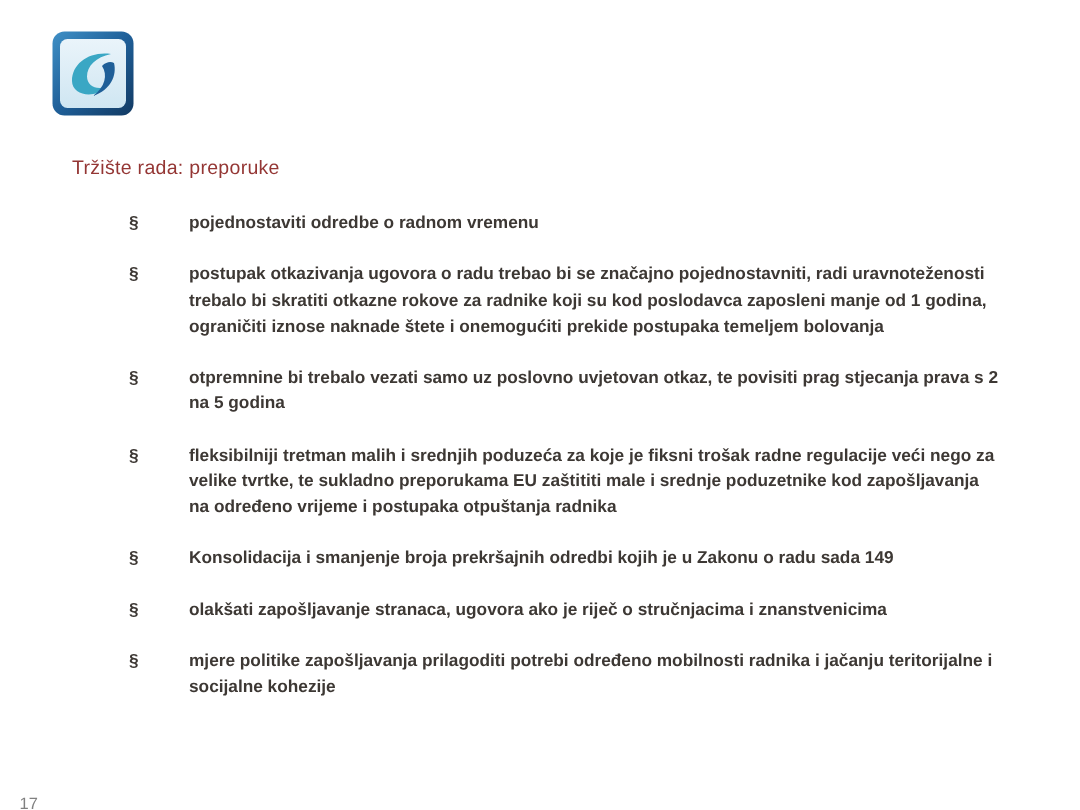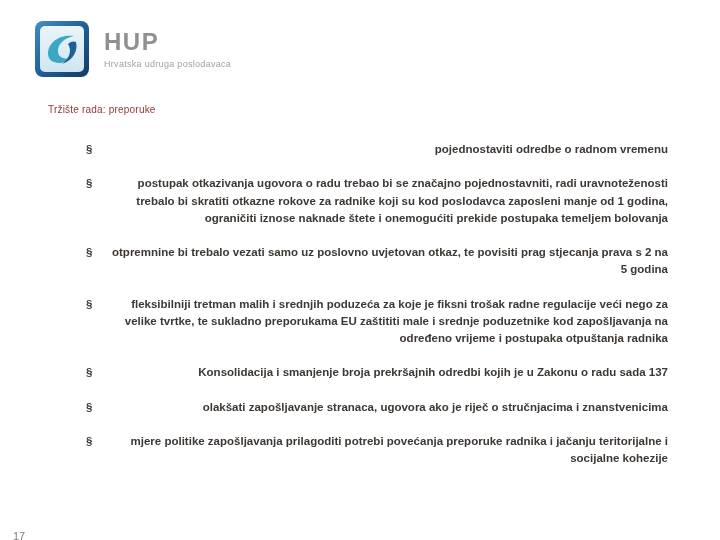--- a/index.html
+++ b/index.html
@@ -44,21 +44,21 @@
     color: #a0a1a3;
     margin-top: 5px;
     letter-spacing: 0.3px;
   }
 
   
   .slide-title {
     position: absolute;
     left: 48px;
     top: 104px;
-    font-size: 10px;
+    font-size: 13px;
     color: #943634;
     letter-spacing: 0.2px;
   }
 
   
   .bullets {
     position: absolute;
     left: 86px;
     top: 141px;
     width: 582px;
@@ -71,21 +71,22 @@
     font-size: 11.5px;
     font-weight: bold;
     line-height: 1.5;
   }
   .bullet-marker {
     flex: 0 0 20px;
     font-weight: bold;
   }
   .bullet-text {
     flex: 1;
-    text-align: right;
+    text-align: left;
+    margin-left: 20px;
   }
 
   
   .page-number {
     position: absolute;
     left: 13px;
     top: 506px;
     font-size: 11px;
     color: #808080;
     margin-top: 24px;
@@ -105,24 +106,20 @@
       <linearGradient id="innerGrad" x1="0" y1="0" x2="0" y2="1">
         <stop offset="0" stop-color="#eaf4fa"></stop>
         <stop offset="1" stop-color="#cfe6f2"></stop>
       </linearGradient>
     </defs>
     <rect x="1" y="1" width="54" height="56" rx="8" fill="url(#frameGrad)"></rect>
     <rect x="6" y="6" width="44" height="46" rx="5" fill="url(#innerGrad)"></rect>
     <path d="M14 34 C14 22, 26 14, 40 16 C30 18, 24 24, 24 31 C24 37, 30 40, 36 38 C30 46, 14 44, 14 34 Z" fill="#3aa7c4"></path>
     <path d="M42 22 C44 30, 40 40, 28 44 C36 38, 38 30, 34 24 C37 21, 40 21, 42 22 Z" fill="#1f5f98"></path>
   </svg>
-  <div class="logo-text-wrap">
-    <div class="logo-title">HUP</div>
-    <div class="logo-subtitle">Hrvatska udruga poslodavaca</div>
-  </div>
 </div>
 
 <div class="slide-title">Tržište rada: preporuke</div>
 
 <div class="bullets">
 
     <div class="bullet-item">
       <span class="bullet-marker">§</span>
       <span class="bullet-text">pojednostaviti odredbe o radnom vremenu</span>
     </div>
@@ -137,27 +134,27 @@
       <span class="bullet-text">otpremnine bi trebalo vezati samo uz poslovno uvjetovan otkaz, te povisiti prag stjecanja prava s 2 na 5 godina</span>
     </div>
 
     <div class="bullet-item">
       <span class="bullet-marker">§</span>
       <span class="bullet-text">fleksibilniji tretman malih i srednjih poduzeća za koje je fiksni trošak radne regulacije veći nego za velike tvrtke, te sukladno preporukama EU zaštititi male i srednje poduzetnike kod zapošljavanja na određeno vrijeme i postupaka otpuštanja radnika</span>
     </div>
 
     <div class="bullet-item">
       <span class="bullet-marker">§</span>
-      <span class="bullet-text">Konsolidacija i smanjenje broja prekršajnih odredbi kojih je u Zakonu o radu sada 137</span>
+      <span class="bullet-text">Konsolidacija i smanjenje broja prekršajnih odredbi kojih je u Zakonu o radu sada 149</span>
     </div>
 
     <div class="bullet-item">
       <span class="bullet-marker">§</span>
       <span class="bullet-text">olakšati zapošljavanje stranaca, ugovora ako je riječ o stručnjacima i znanstvenicima</span>
     </div>
 
     <div class="bullet-item">
       <span class="bullet-marker">§</span>
-      <span class="bullet-text">mjere politike zapošljavanja prilagoditi potrebi povećanja preporuke radnika i jačanju teritorijalne i socijalne kohezije</span>
+      <span class="bullet-text">mjere politike zapošljavanja prilagoditi potrebi određeno mobilnosti radnika i jačanju teritorijalne i socijalne kohezije</span>
     </div>
   </div>
 
 <div class="page-number">17</div>
 
 </body></html>

